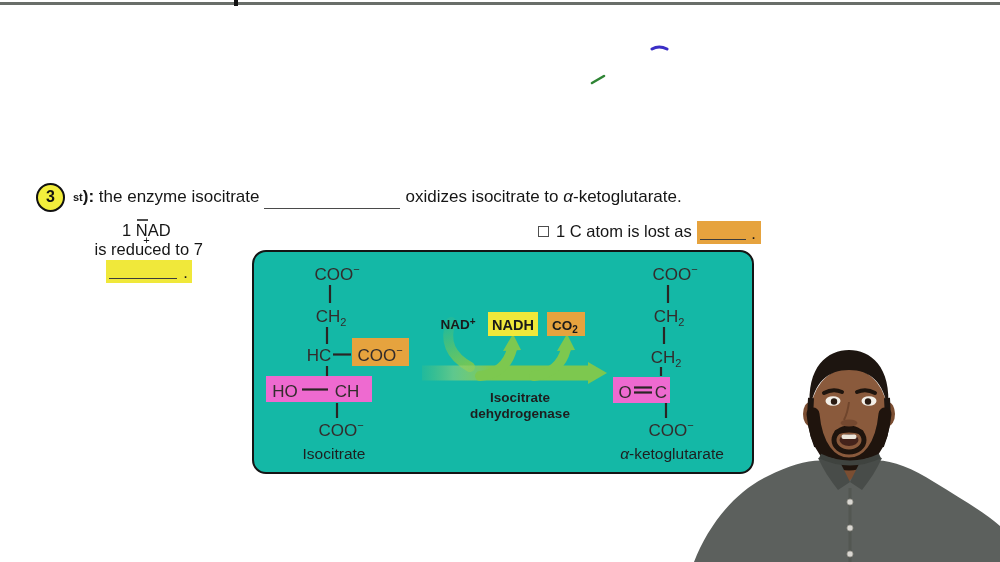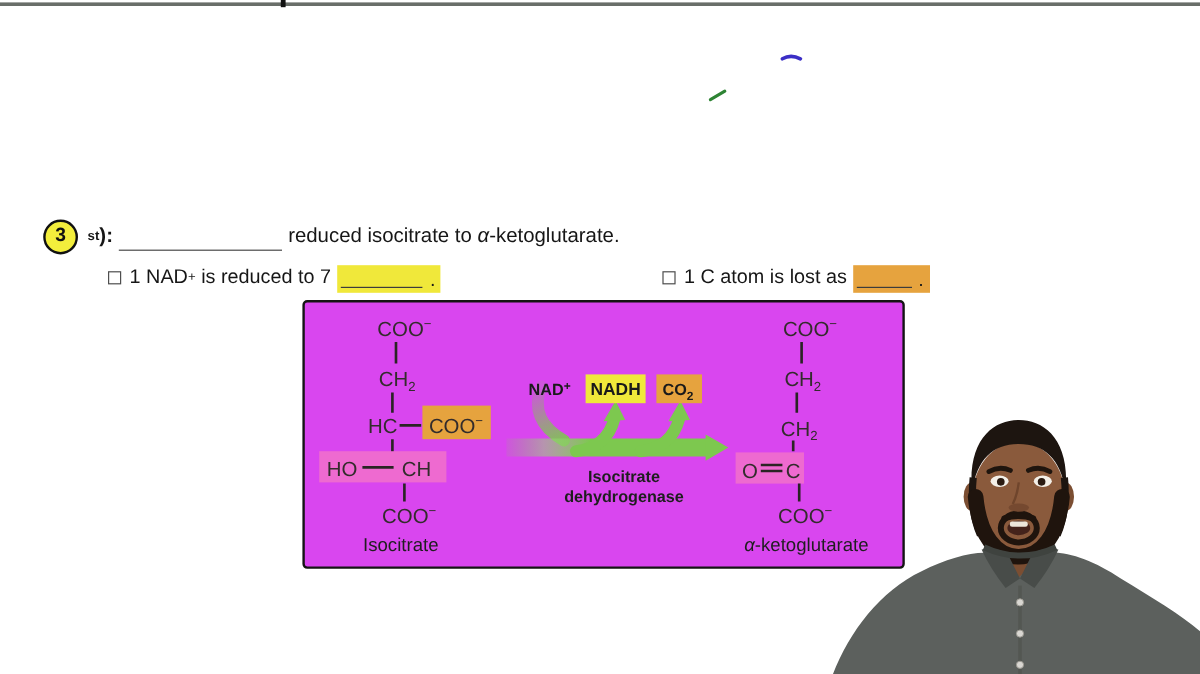--- a/index.html
+++ b/index.html
@@ -17,31 +17,31 @@
          font-weight:bold;font-size:16px;color:#111;margin-right:8px;flex:0 0 auto;}
   .b{font-weight:bold;}
   .sup{font-size:11px;vertical-align:super;line-height:0;}
   .it{font-style:italic;}
   .blank-line{display:inline-block;width:136px;height:16px;border-bottom:1.7px solid #4a4a4a;
               margin:0 5px;transform:translateY(3px);}
 
   
   .bullet{position:absolute;top:219px;height:24px;display:flex;align-items:center;
           font-size:16.5px;white-space:pre;}
-  .bullet.left{left:90px;} .bullet.right{left:552px;align-items:center;}
+  .bullet.left{left:90px;flex-direction:column;} .bullet.right{left:538px;align-items:center;}
   .cbx{width:9px;height:9px;border:1.6px solid #4e4e4e;margin-right:7px;flex:0 0 aute;}
   .hl{display:inline-block;position:relative;height:23px;margin-left:5px;transform:translateY(1px);}
   .hl .uline{position:absolute;left:3px;bottom:4px;border-bottom:1.6px solid #3c3c3c;}
   .hl .dot{position:absolute;bottom:1px;font-size:16.5px;color:#1a1a1a;}
   .hl.yellow{width:86px;} .hl.yellow .uline{width:68px;} .hl.yellow .dot{right:4px;}
   .hl.orange{width:64px;} .hl.orange .uline{width:46px;} .hl.orange .dot{right:5px;}
 
   
-  .dbox{position:absolute;left:252px;top:250px;width:502px;height:224px;background:#d946ef;
-        border:2.5px solid #141414;border-radius:4px;box-sizing:border-box;z-index:1;}
+  .dbox{position:absolute;left:252px;top:250px;width:502px;height:224px;background:#14b8a6;
+        border:2.5px solid #141414;border-radius:14px;box-sizing:border-box;z-index:1;}
   .dbox svg{display:block;}
   svg text{font-family:"Liberation Sans",sans-serif;fill:#332c2c;}
   .formula{font-size:17px;}
   .fsub{font-size:11px;}
   .mol-label{font-size:15.5px;fill:#1e1e1e;}
   .enz{font-size:13.5px;font-weight:bold;fill:#1e1e1e;}
   .cof{font-size:13.5px;font-weight:bold;fill:#1a1a1a;}
   .cof-big{font-size:14.5px;font-weight:bold;fill:#1a1a1a;}
 
   
@@ -57,21 +57,21 @@
 
   <svg class="penmark" style="left:590px;top:72px;" width="18" height="14">
     <path d="M 2,11 L 14,4" fill="none" stroke-width="2.6" stroke-linecap="round" stroke="#2e8434"></path>
   </svg>
   <svg class="penmark" style="left:650px;top:43px;" width="20" height="12">
     <path d="M 2,6 Q 9,2 17,6" fill="none" stroke-width="3" stroke-linecap="round" stroke="#3b2ec6"></path>
   </svg>
 
   <div class="heading">
     <div class="badge" style="background-color: rgb(243, 238, 60);">3</div>
-    <sup class="b sup">st</sup><span class="b">):</span><span class="blank-line"></span><span>reduced isocitrate to </span><span class="it">α</span><span>-ketoglutarate.</span>
+    <sup class="b sup">st</sup><span class="b">):</span><span> the enzyme isocitrate</span><span class="blank-line"></span><span>oxidizes isocitrate to </span><span class="it">α</span><span>-ketoglutarate.</span>
   </div>
 
   <div class="bullet left">
     <span class="cbx"></span>
     <span>1 NAD</span><sup class="sup">+</sup><span> is reduced to 7</span>
     <span class="hl yellow" style="background-color: rgb(240, 232, 58);">
       <span class="uline"></span>
       <span class="dot">.</span>
     </span>
   </div>

